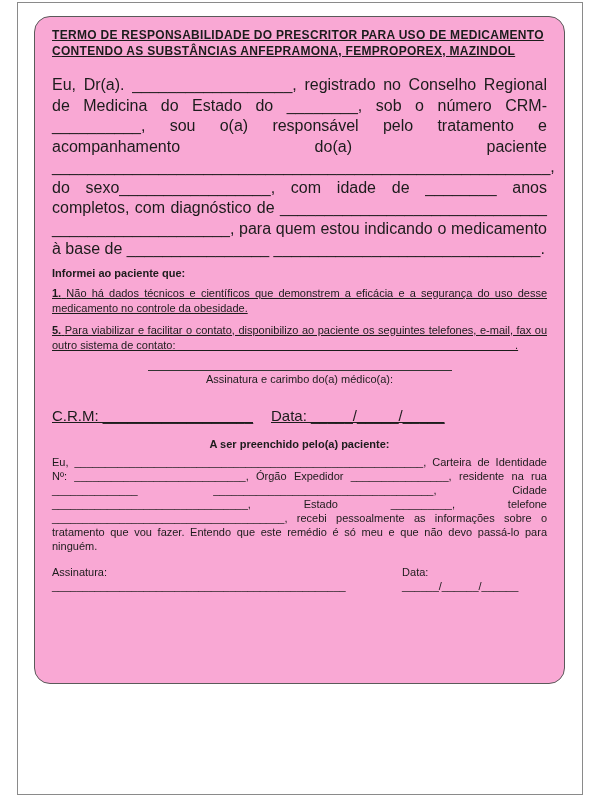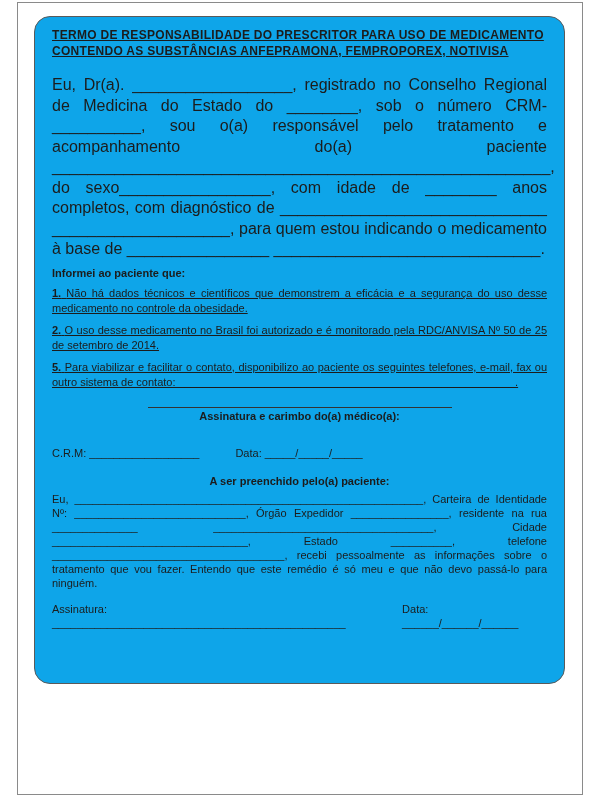--- a/index.html
+++ b/index.html
@@ -17,21 +17,21 @@
     pointer-events:none;
   }
   .form-box {
     position:absolute; left:34px; top:16px;
     width:531px; height:668px;
     box-sizing:border-box;
     border:1px solid #5a5a5a;
     border-radius:16px;
     padding:6px 17px 0 17px;
     overflow:hidden;
-    background:#0ea5e9;
+    background:#f9a8d4;
   }
   .title {
     font-size:12px; font-weight:bold; line-height:16px;
     text-decoration:underline;
     letter-spacing:0.3px;
     margin:4px 0 0 0;
   }
   .para {
     font-size:16px; line-height:20.5px;
     text-align:justify;
@@ -47,29 +47,28 @@
     margin:6px 0 0 0;
     text-decoration:underline;
   }
   .item:first-of-type { margin-top:4px; }
   .item b { font-weight:bold; }
   .sig-block {
     margin:16px auto 0 auto;
     width:304px;
     border-top:1px solid #333;
     text-align:center;
-    font-weight:bold;
   }
   .sig-caption { font-size:11px; line-height:15px; padding-top:1px; }
   .crm-row {
     margin:22px 0 0 0;
-    font-size:11px; line-height:14px;
-    display:flex; align-items:baseline;
+    font-size:15px; line-height:14px;
+    display:flex; align-items:baseline;text-decoration:underline;
   }
-  .crm-row .date-part { margin-left:36px; }
+  .crm-row .date-part { margin-left:18px; }
   .patient-header {
     font-size:11px; font-weight:bold; line-height:14px;
     margin:14px 0 0 0;
     text-align:center;
   }
   .patient-para {
     font-size:11px; line-height:14px;
     text-align:justify;
     margin:4px 0 0 0;
   }
@@ -81,29 +80,28 @@
 </style>
 </head>
 <body>
 
 <div class="outer-frame"></div>
 
 <div class="form-box">
 
   <div class="title">
     <div>TERMO DE RESPONSABILIDADE DO PRESCRITOR PARA USO DE MEDICAMENTO</div>
-    <div>CONTENDO AS SUBSTÂNCIAS ANFEPRAMONA, FEMPROPOREX, NOTIVISA</div>
+    <div>CONTENDO AS SUBSTÂNCIAS ANFEPRAMONA, FEMPROPOREX, MAZINDOL</div>
   </div>
 
   <p class="para">Eu, Dr(a). __________________, registrado no Conselho Regional de Medicina do Estado do ________, sob o número CRM-__________, sou o(a) responsável pelo tratamento e acompanhamento do(a) paciente ________________________________________________________, do sexo_________________, com idade de ________ anos completos, com diagnóstico de ______________________________ ____________________, para quem estou indicando o medicamento à base de ________________ ______________________________.</p>
 
   <div class="section-header">Informei ao paciente que:</div>
 
   <p class="item"><b>1.</b> <span>Não há dados técnicos e científicos que demonstrem a eficácia e a segurança do uso desse medicamento no controle da obesidade.</span></p>
-  <p class="item"><b>2.</b> <span>O uso desse medicamento no Brasil foi autorizado e é monitorado pela RDC/ANVISA Nº 50 de 25 de setembro de 2014.</span></p>
   <p class="item"><b>5.</b> <span>Para viabilizar e facilitar o contato, disponibilizo ao paciente os seguintes telefones, e-mail, fax ou outro sistema de contato: _______________________________________________________.</span></p>
 
   <div class="sig-block">
     <div class="sig-caption">Assinatura e carimbo do(a) médico(a):</div>
   </div>
 
   <div class="crm-row">
     <span>C.R.M: __________________</span>
     <span class="date-part">Data: _____/_____/_____</span>
   </div>

